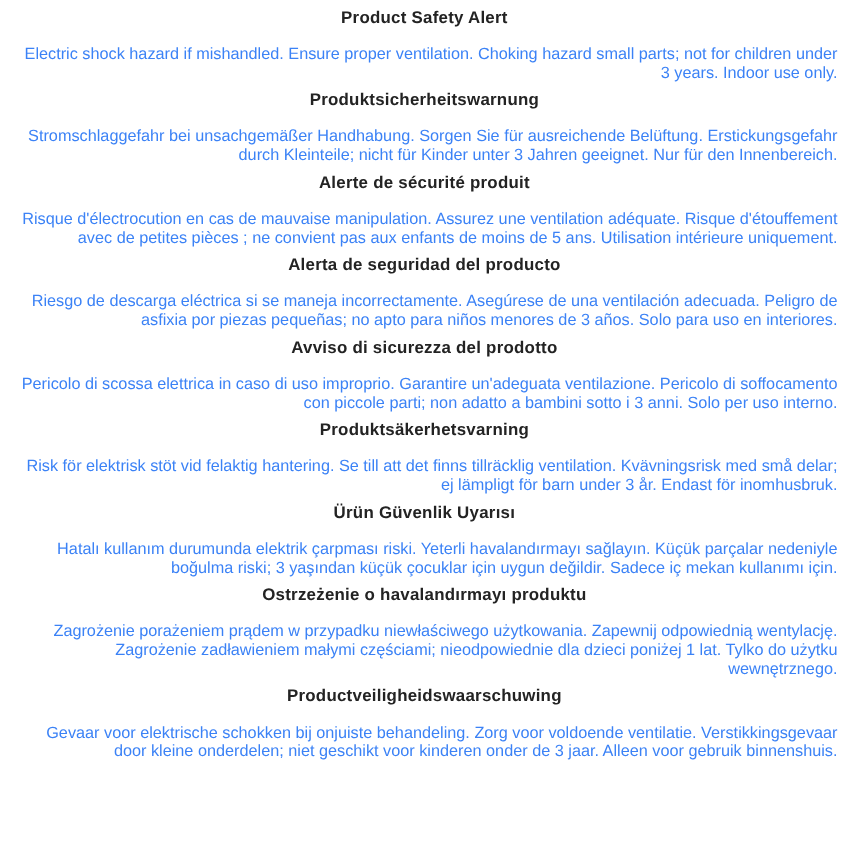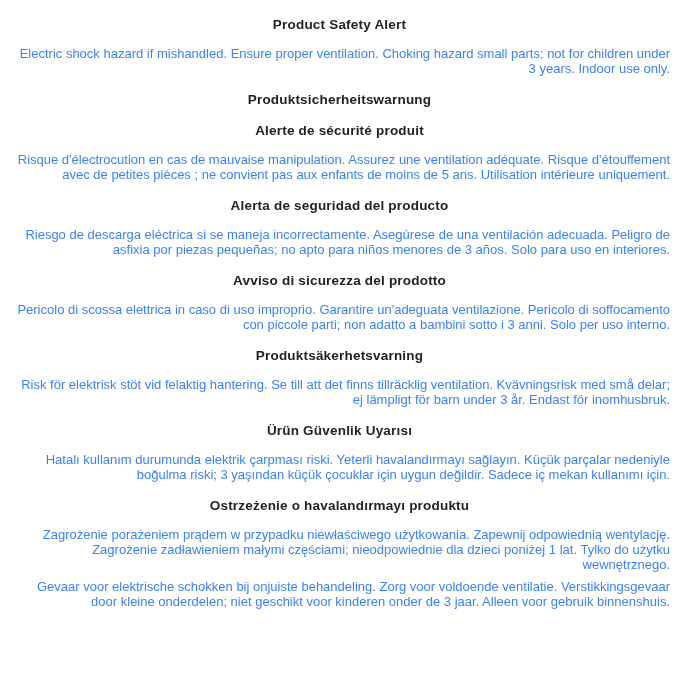--- a/index.html
+++ b/index.html
@@ -11,21 +11,21 @@
     font-family: "Liberation Sans", sans-serif;
     overflow: hidden;
   }
   .doc {
     padding: 1px 9px 0 9px;
   }
   .alert-section {
     margin: 0;
   }
   .alert-heading {
-    margin: 16px 0 14px 0;
+    margin: 5px 0 14px 0;
     font-size: 13.5px;
     line-height: 15px;
     font-weight: 700;
     color: #232323;
     text-align: center;
     letter-spacing: 0.2px;
   }
   .alert-body {
     margin: 0 0 7px 0;
     font-size: 13px;
@@ -40,20 +40,21 @@
 
 <main class="doc">
 
   <section class="alert-section">
     <h2 class="alert-heading">Product Safety Alert</h2>
     <p class="alert-body">Electric shock hazard if mishandled. Ensure proper ventilation. Choking hazard small parts; not for children under 3 years. Indoor use only.</p>
   </section>
 
   <section class="alert-section">
     <h2 class="alert-heading">Produktsicherheitswarnung</h2>
+    <p class="alert-body">Stromschlaggefahr bei unsachgemäßer Handhabung. Sorgen Sie für ausreichende Belüftung. Erstickungsgefahr durch Kleinteile; nicht für Kinder unter 3 Jahren geeignet. Nur für den Innenbereich.</p>
   </section>
 
   <section class="alert-section">
     <h2 class="alert-heading">Alerte de sécurité produit</h2>
     <p class="alert-body">Risque d'électrocution en cas de mauvaise manipulation. Assurez une ventilation adéquate. Risque d'étouffement avec de petites pièces ; ne convient pas aux enfants de moins de 5 ans. Utilisation intérieure uniquement.</p>
   </section>
 
   <section class="alert-section">
     <h2 class="alert-heading">Alerta de seguridad del producto</h2>
     <p class="alert-body">Riesgo de descarga eléctrica si se maneja incorrectamente. Asegúrese de una ventilación adecuada. Peligro de asfixia por piezas pequeñas; no apto para niños menores de 3 años. Solo para uso en interiores.</p>
@@ -73,16 +74,17 @@
     <h2 class="alert-heading">Ürün Güvenlik Uyarısı</h2>
     <p class="alert-body">Hatalı kullanım durumunda elektrik çarpması riski. Yeterli havalandırmayı sağlayın. Küçük parçalar nedeniyle boğulma riski; 3 yaşından küçük çocuklar için uygun değildir. Sadece iç mekan kullanımı için.</p>
   </section>
 
   <section class="alert-section">
     <h2 class="alert-heading">Ostrzeżenie o havalandırmayı produktu</h2>
     <p class="alert-body">Zagrożenie porażeniem prądem w przypadku niewłaściwego użytkowania. Zapewnij odpowiednią wentylację. Zagrożenie zadławieniem małymi częściami; nieodpowiednie dla dzieci poniżej 1 lat. Tylko do użytku wewnętrznego.</p>
   </section>
 
   <section class="alert-section">
+    <h2 class="alert-heading">Productveiligheidswaarschuwing</h2>
     <p class="alert-body">Gevaar voor elektrische schokken bij onjuiste behandeling. Zorg voor voldoende ventilatie. Verstikkingsgevaar door kleine onderdelen; niet geschikt voor kinderen onder de 3 jaar. Alleen voor gebruik binnenshuis.</p>
   </section>
 
 </main>
 
 </body></html>

